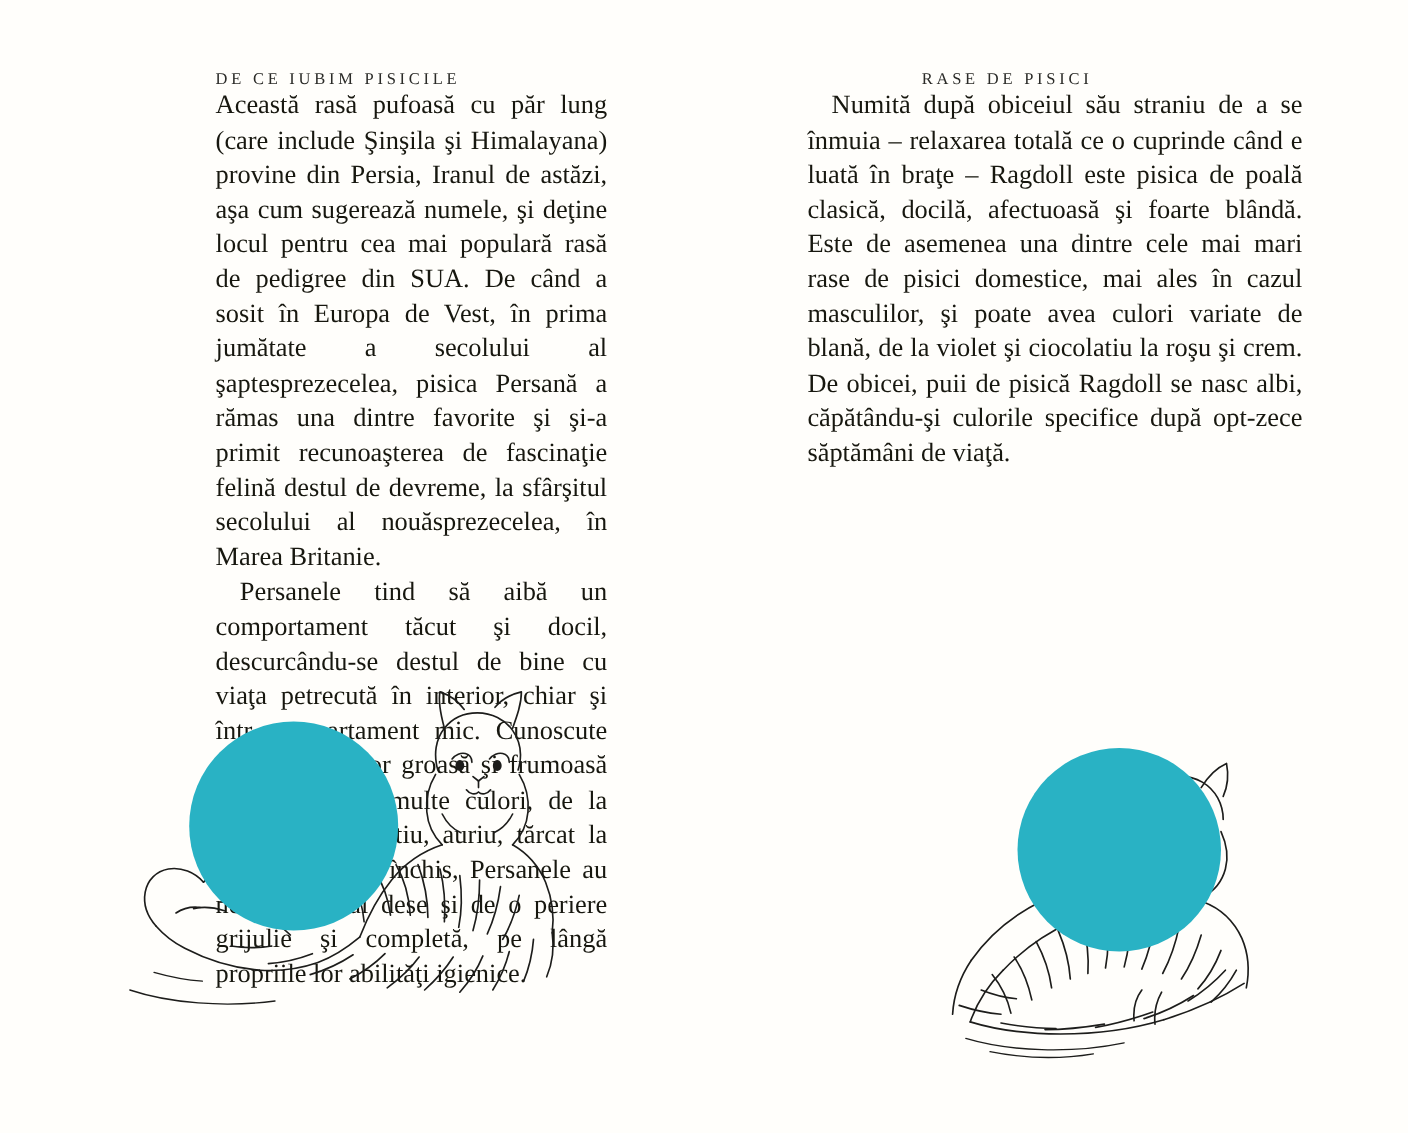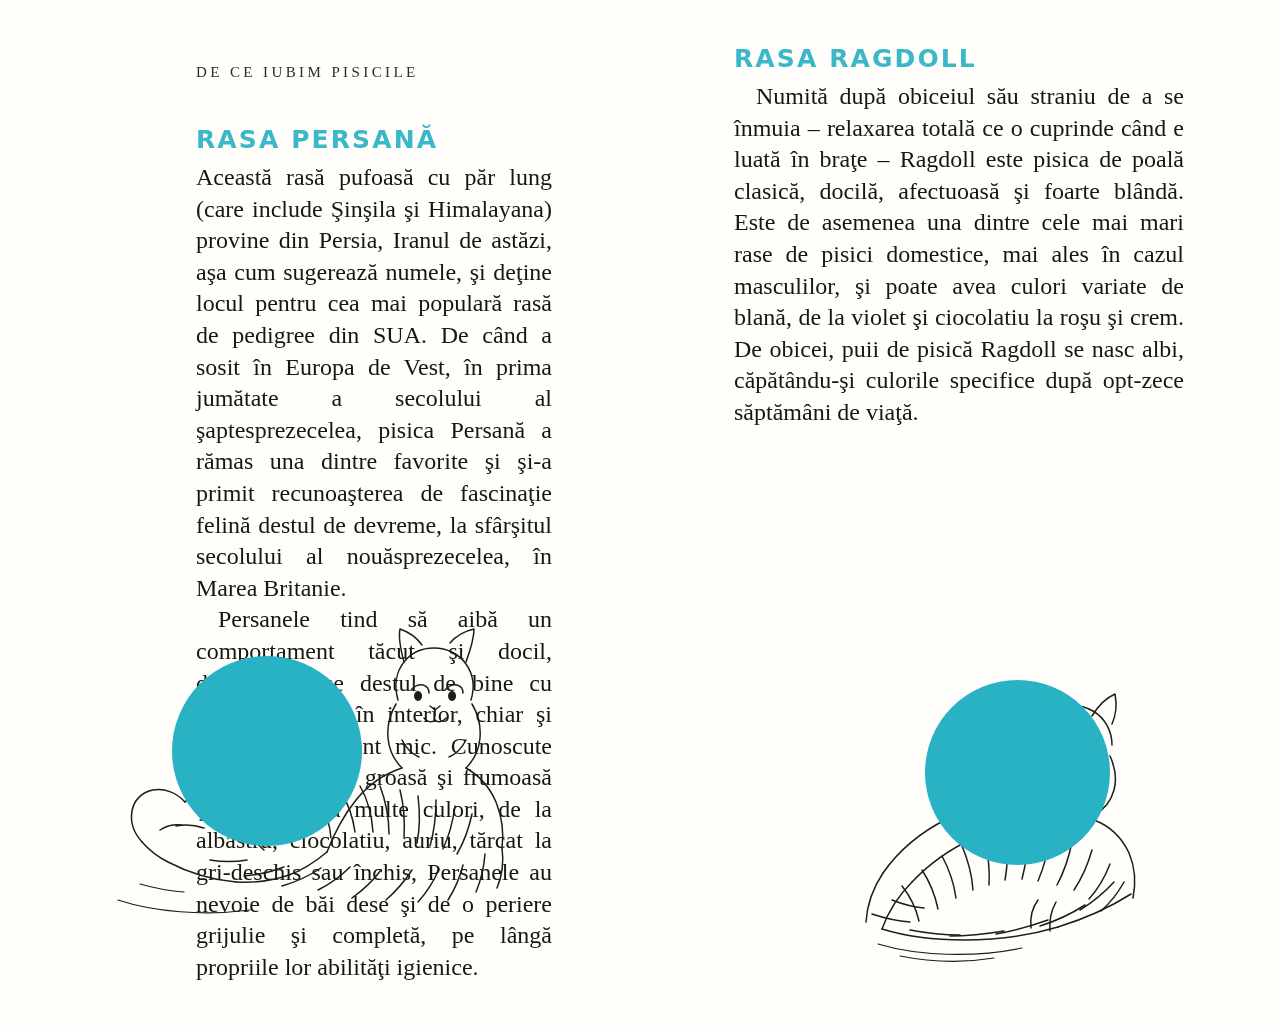--- a/index.html
+++ b/index.html
@@ -77,21 +77,20 @@
     background: #29b2c4;
   }
 </style>
 </head>
 <body>
 
 <div class="spread">
 
   <div class="page page-left">
     <div class="running-head">DE CE IUBIM PISICILE</div>
-    <div class="section-title">RASA PERSANĂ</div>
     <div class="body-text">
       <p>Această rasă pufoasă cu păr lung (care include Şinşila şi Himalayana) provine din Persia, Iranul de astăzi, aşa cum sugerează numele, şi deţine locul pentru cea mai populară rasă de pedigree din SUA. De când a sosit în Europa de Vest, în prima jumătate a secolului al şaptesprezecelea, pisica Persană a rămas una dintre favorite şi şi-a primit recunoaşterea de fascinaţie felină destul de devreme, la sfârşitul secolului al nouăsprezecelea, în Marea Britanie.</p>
       <p class="indent">Persanele tind să aibă un comportament tăcut şi docil, descurcându-se destul de bine cu viaţa petrecută în interior, chiar şi într-un apartament mic. Cunoscute pentru blana lor groasă şi frumoasă ce poate avea multe culori, de la albastru, ciocolatiu, auriu, tărcat la gri-deschis sau închis, Persanele au nevoie de băi dese şi de o periere grijulie şi completă, pe lângă propriile lor abilităţi igienice.</p>
     </div>
 
     <div class="illo">
       <div class="teal-circle" style="left:172px; top:656px; width:190px; height:190px;"></div>
       <svg width="640" height="1030" viewBox="0 0 640 1030" xmlns="http://www.w3.org/2000/svg">
         <g fill="none" stroke="#1d1d1b" stroke-width="1.5" stroke-linecap="round" stroke-linejoin="round">
 
@@ -147,21 +146,21 @@
           <path d="M476 892c5-12 8-25 9-38"></path>
 
           <path d="M118 900c36 12 86 16 132 10" stroke-width="1.2"></path>
           <path d="M140 884c14 4 29 7 44 8" stroke-width="1.2"></path>
         </g>
       </svg>
     </div>
   </div>
 
   <div class="page page-right">
-    <div class="section-title">RASA RAGDOLL</div>
+    <div class="running-head">RASE DE PISICI</div>
     <div class="body-text">
       <p class="indent">Numită după obiceiul său straniu de a se înmuia – relaxarea totală ce o cuprinde când e luată în braţe – Ragdoll este pisica de poală clasică, docilă, afectuoasă şi foarte blândă. Este de asemenea una dintre cele mai mari rase de pisici domestice, mai ales în cazul masculilor, şi poate avea culori variate de blană, de la violet şi ciocolatiu la roşu şi crem. De obicei, puii de pisică Ragdoll se nasc albi, căpătându-şi culorile specifice după opt-zece săptămâni de viaţă.</p>
     </div>
 
     <div class="illo">
       <div class="teal-circle" style="left:285px; top:680px; width:185px; height:185px;"></div>
       <svg width="640" height="1030" viewBox="0 0 640 1030" xmlns="http://www.w3.org/2000/svg">
         <g fill="none" stroke="#1d1d1b" stroke-width="1.5" stroke-linecap="round" stroke-linejoin="round">
 
           <path d="M392 744c2-14 10-26 22-33 12-7 27-7 39 0 12 7 19 20 19 34"></path>

